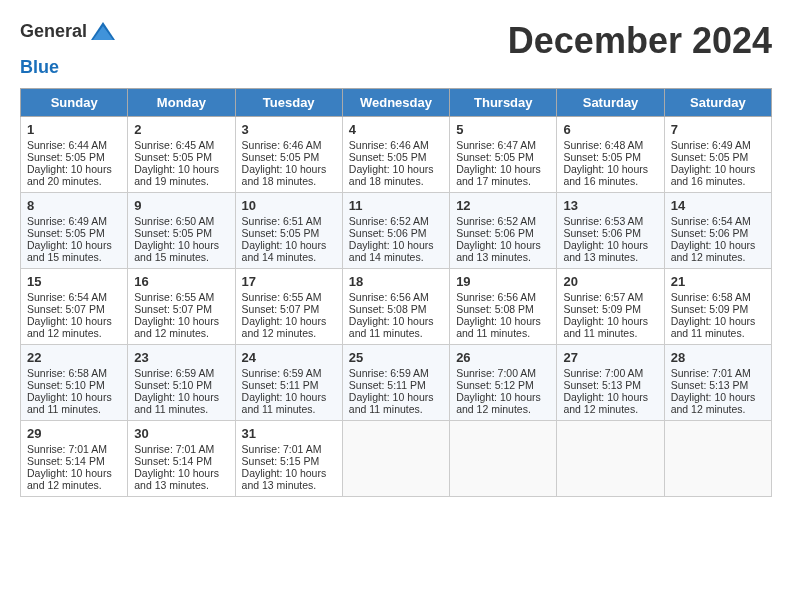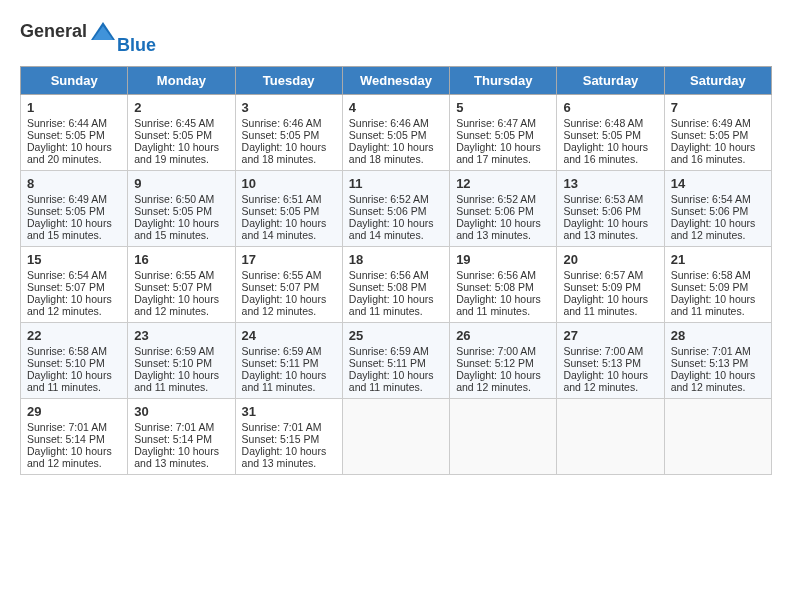--- a/index.html
+++ b/index.html
@@ -11,21 +11,21 @@
       padding: 20px;
     }
     .header-area {
       display: flex;
       justify-content: space-between;
       align-items: flex-start;
       margin-bottom: 10px;
     }
     .logo {
       display: flex;
-      flex-direction: row;
+      flex-direction: column;
       align-items: flex-start;
     }
     .logo-text {
       display: flex;
       align-items: center;
     }
     .logo-general {
       font-size: 18px;
       font-weight: bold;
       color: #333;
@@ -98,20 +98,21 @@
     <div class="logo-text">
       <span class="logo-general">General</span>
       <svg class="logo-icon" viewBox="0 0 28 22">
         <polygon points="14,2 26,20 2,20" fill="#1a6fba"></polygon>
         <polygon points="14,6 24,20 4,20" fill="#5aabf0" opacity="0.6"></polygon>
       </svg>
     </div>
     <span class="logo-blue">Blue</span>
   </div>
   <div class="title-area">
+    <div class="month-title">December 2024</div>
   </div>
 </div>
 
 <table class="calendar">
   <thead>
     <tr>
       <th>Sunday</th>
       <th>Monday</th>
       <th>Tuesday</th>
       <th>Wednesday</th>

